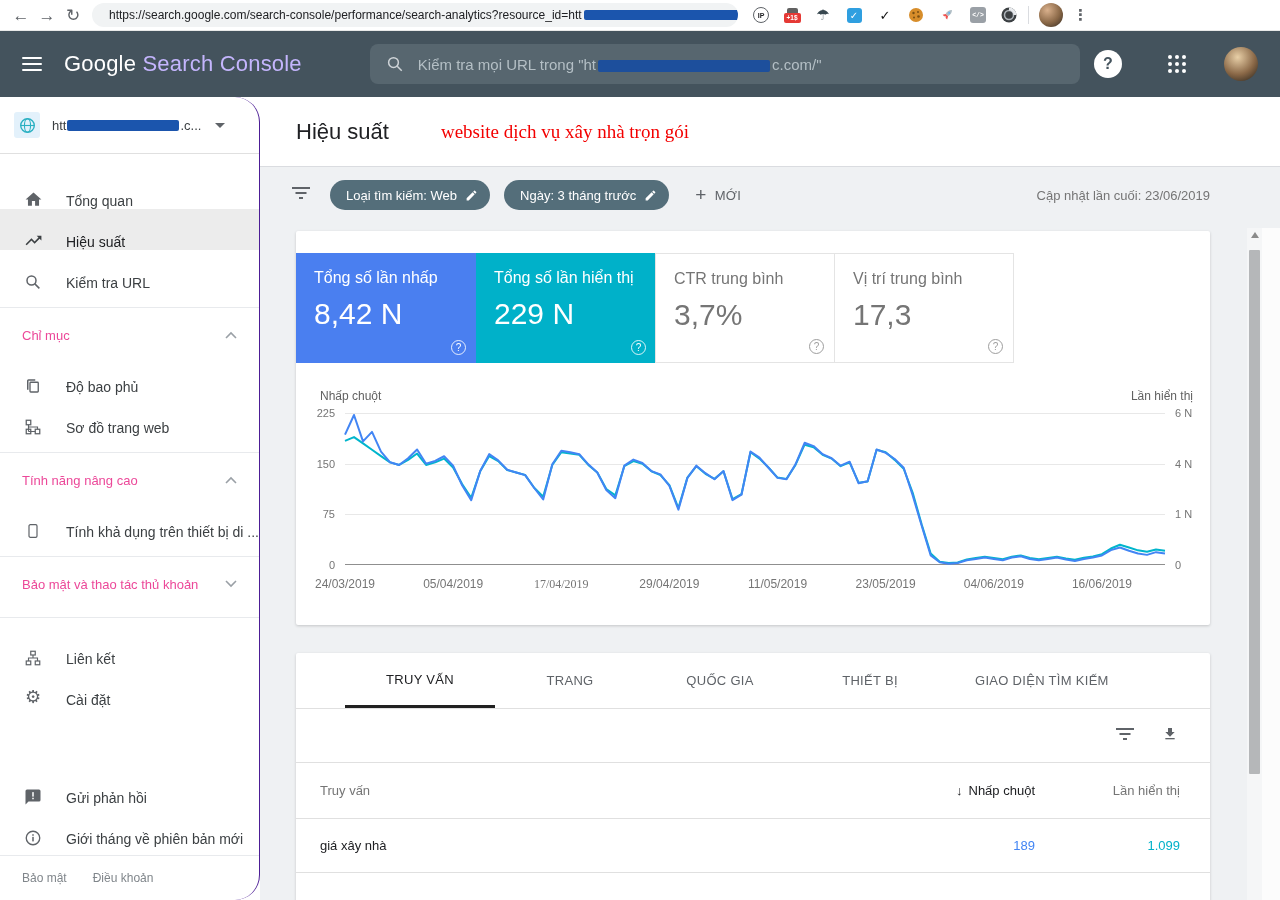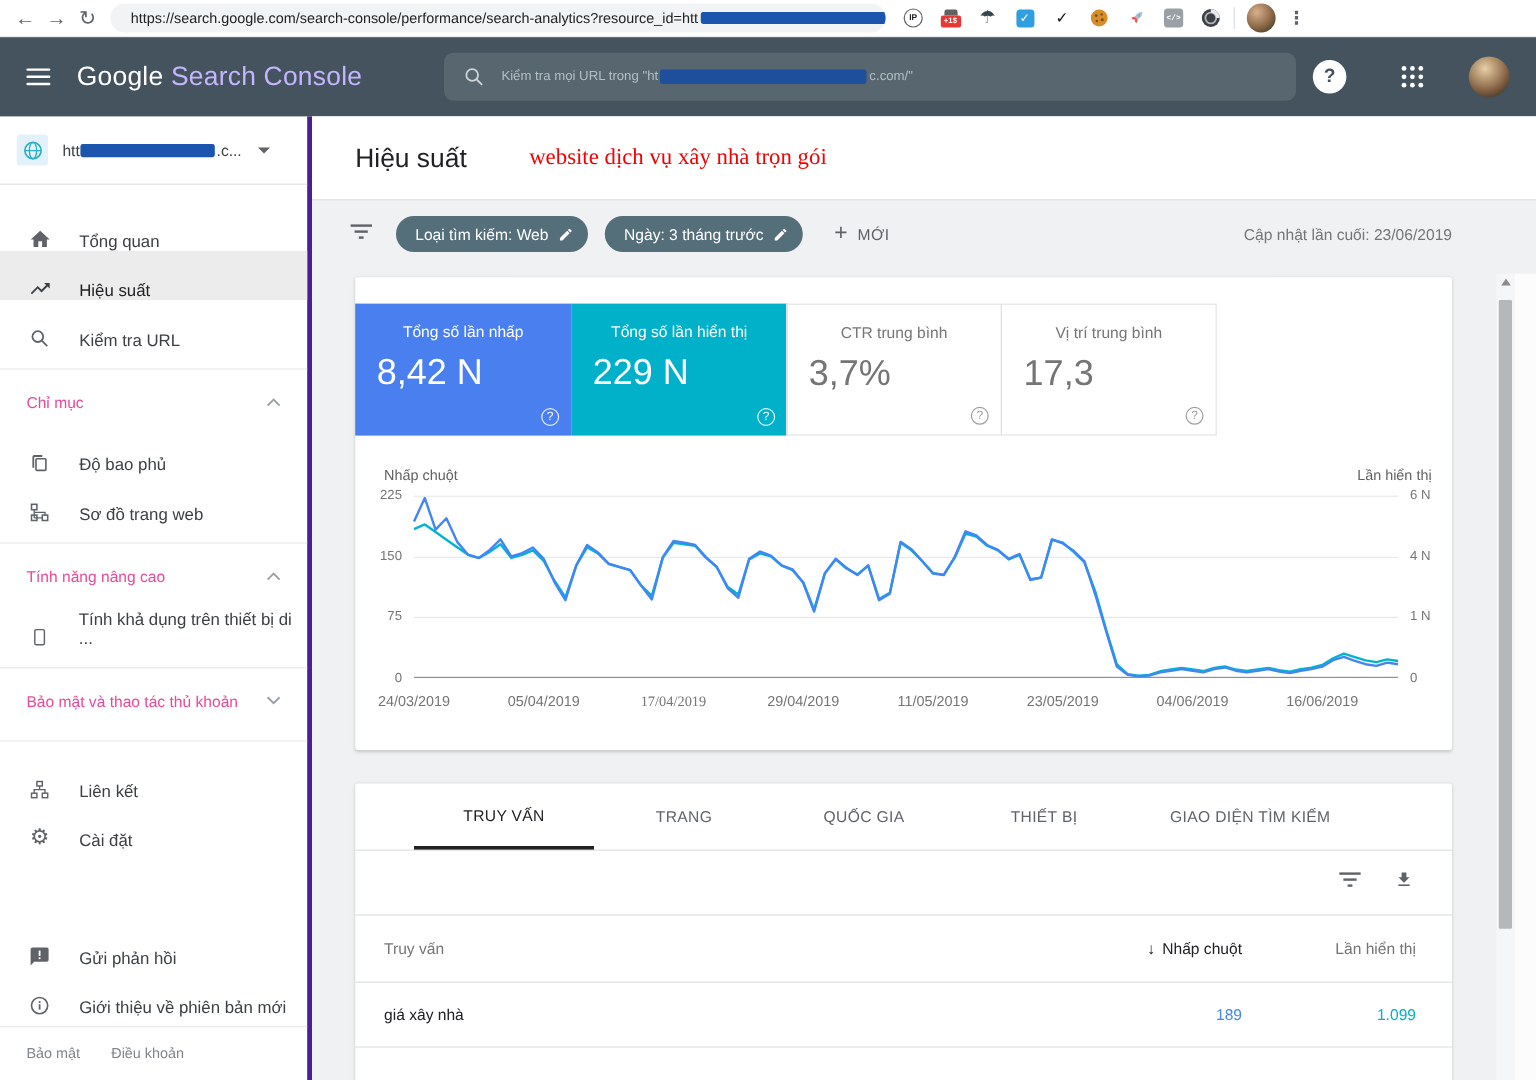--- a/index.html
+++ b/index.html
@@ -27,30 +27,30 @@
   .kebab{color:#5f6368;font-size:15px;font-weight:bold;margin:0 4px 0 10px;}
 
   
   .gsc-header{height:66px;background:#44535d;display:flex;align-items:center;padding:0 16px;position:relative;}
   .hamburger{width:20px;display:flex;flex-direction:column;gap:4px;margin:0 22px 0 6px;cursor:pointer;}
   .hamburger span{height:2px;background:#fff;border-radius:1px;}
   .logo{color:#fff;font-size:22px;white-space:nowrap;letter-spacing:.2px;}
   .logo .g1{font-weight:500;}
   .logo .g2{font-weight:300;color:#c4b5fd;}
   .gsc-search{height:40px;width:710px;margin-left:68px;background:#57666f;border-radius:8px;display:flex;align-items:center;padding:0 16px;}
-  .gsc-search .ph{color:#b4bfc5;font-size:11px;margin-left:14px;white-space:nowrap;}
+  .gsc-search .ph{color:#b4bfc5;font-size:15px;margin-left:14px;white-space:nowrap;}
   .redact-search{width:172px;height:12px;background:#1d4f9c;margin:0 2px;}
   .help-circle{width:28px;height:28px;border-radius:50%;background:#fff;color:#44535d;font-weight:bold;font-size:16px;display:flex;align-items:center;justify-content:center;margin-left:auto;margin-right:46px;}
   .apps-grid{display:grid;grid-template-columns:repeat(3,4px);grid-gap:3px;margin-right:38px;}
   .apps-grid i{width:4px;height:4px;background:#fff;border-radius:50%;}
   .h-avatar{width:34px;height:34px;border-radius:50%;background:radial-gradient(circle at 40% 30%,#e8cfa7,#8a6847 55%,#2c261e 95%);margin-right:6px;}
 
   
   .app-body{display:flex;height:803px;}
-  .sidebar{width:260px;background:#fff;border-right:4px solid #4c1d95;display:flex;flex-direction:column;flex:0 0 260px;}
+  .sidebar{width:260px;background:#fff;border-right:1px solid #4c1d95;display:flex;flex-direction:column;flex:0 0 260px;border-radius:25px;}
   .main{flex:1;background:#eff1f3;position:relative;overflow:hidden;}
 
   
   .prop-row{height:57px;border-bottom:1px solid #e0e0e0;display:flex;align-items:center;padding:0 14px;}
   .favicon{width:26px;height:26px;border-radius:3px;background:#e3f1fb;display:flex;align-items:center;justify-content:center;margin-right:12px;}
   .prop-text{font-size:13px;color:#3c4043;display:flex;align-items:center;white-space:nowrap;}
   .redact-prop{width:112px;height:11px;margin:0 1px;}
   .caret{width:0;height:0;border-left:5px solid transparent;border-right:5px solid transparent;border-top:5px solid #5f6368;margin-left:14px;}
   .nav-item{height:41px;display:flex;align-items:flex-end;padding-left:22px;cursor:pointer;}
   .nav-item .ic{width:22px;display:flex;justify-content:center;margin-right:22px;color:#5f6368;}
@@ -77,21 +77,21 @@
   .last-updated{margin-left:auto;font-size:13px;color:#757575;white-space:nowrap;}
 
   
   .content{padding:8px 0 0 36px;}
   .panel{width:914px;background:#fff;border-radius:2px;box-shadow:0 1px 3px rgba(0,0,0,.18);}
   .panel2{margin-top:28px;}
 
   
   .cards{display:flex;padding-top:22px;}
   .mcard{width:180px;height:110px;position:relative;padding:16px 18px;cursor:pointer;}
-  .mcard .clabel{font-size:13px;font-weight:500;margin-bottom:10px;white-space:nowrap;text-align:center;}
+  .mcard .clabel{font-size:16px;font-weight:500;margin-bottom:10px;white-space:nowrap;}
   .mcard .cvalue{font-size:30px;font-weight:400;}
   .mcard.sel{color:#fff;}
   .mcard.plain{border:1px solid #e4e4e4;margin-left:-1px;color:#757575;}
   .mcard.plain .clabel{font-weight:400;}
   .qmark{position:absolute;right:10px;bottom:8px;width:15px;height:15px;border-radius:50%;font-size:10px;display:flex;align-items:center;justify-content:center;border:1.4px solid;}
   .mcard.sel .qmark{color:#fff;border-color:rgba(255,255,255,.85);}
   .mcard.plain .qmark{color:#9e9e9e;border-color:#9e9e9e;}
 
   
   .chart{margin-top:26px;padding-bottom:26px;}
@@ -362,21 +362,21 @@
       <span class="lbl">Gửi phản hồi</span>
     </div>
     <div class="nav-item">
       <span class="ic">
         <svg width="18" height="18" viewBox="0 0 24 24">
           <circle cx="12" cy="12" r="9" fill="none" stroke="#5f6368" stroke-width="1.8"></circle>
           <rect x="11" y="10.5" width="2" height="6" fill="#5f6368"></rect>
             <rect x="11" y="7" width="2" height="2" fill="#5f6368"></rect>
         </svg>
       </span>
-      <span class="lbl">Giới thiệu về phiên bản mới</span>
+      <span class="lbl">Giới tháng về phiên bản mới</span>
     </div>
 
     <div class="sb-footer">
       <span>Bảo mật</span>
       <span>Điều khoản</span>
     </div>
   </aside>
 
   <div class="main">
     <div class="page-header">

